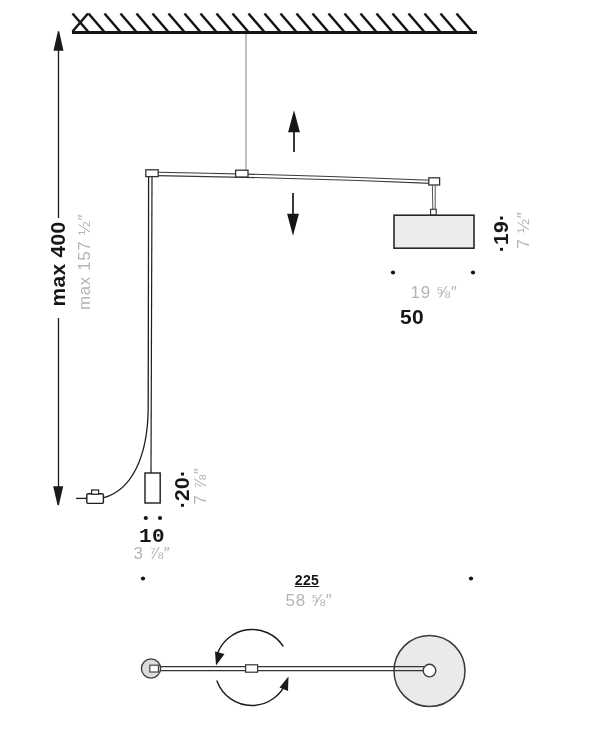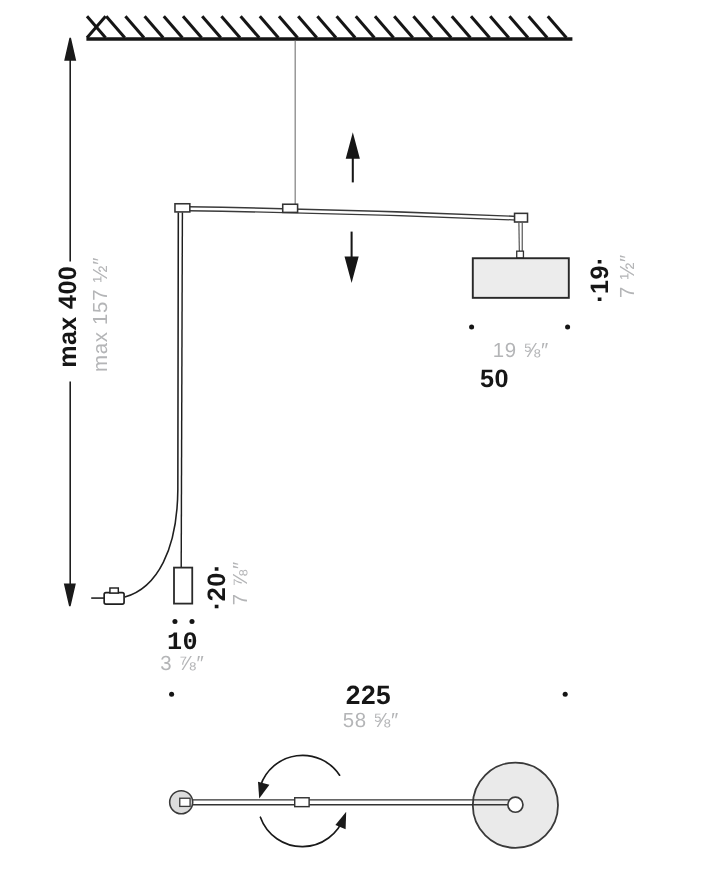--- a/index.html
+++ b/index.html
@@ -5,21 +5,21 @@
   html,body{margin:0;padding:0;background:#fff;}
   #canvas{
     position:relative;width:603px;height:733px;background:#ffffff;overflow:hidden;
     font-family:"Liberation Sans",sans-serif;
   }
   #linework{position:absolute;left:0;top:0;}
   .lbl{position:absolute;white-space:nowrap;line-height:1;transform:translate(-50%,-50%);}
   .lbl.v{transform:translate(-50%,-50%) rotate(-90deg);}
   .b{font-weight:700;font-size:21px;color:#161616;letter-spacing:.3px;}
   .g{font-weight:400;font-size:17px;color:#b4b5b7;letter-spacing:.6px;}
-  .big{font-size:22px;}
+  .big{font-size:14px;text-decoration:underline;}
 </style>
 </head>
 <body>
 
 <div id="canvas">
 
   <svg id="linework" width="603" height="733" viewBox="0 0 603 733">
 
     <g stroke="#151515" stroke-width="2.5">
       <line x1="72.5" y1="31.5" x2="88" y2="13.5" transform="scale(1,1)"></line>

